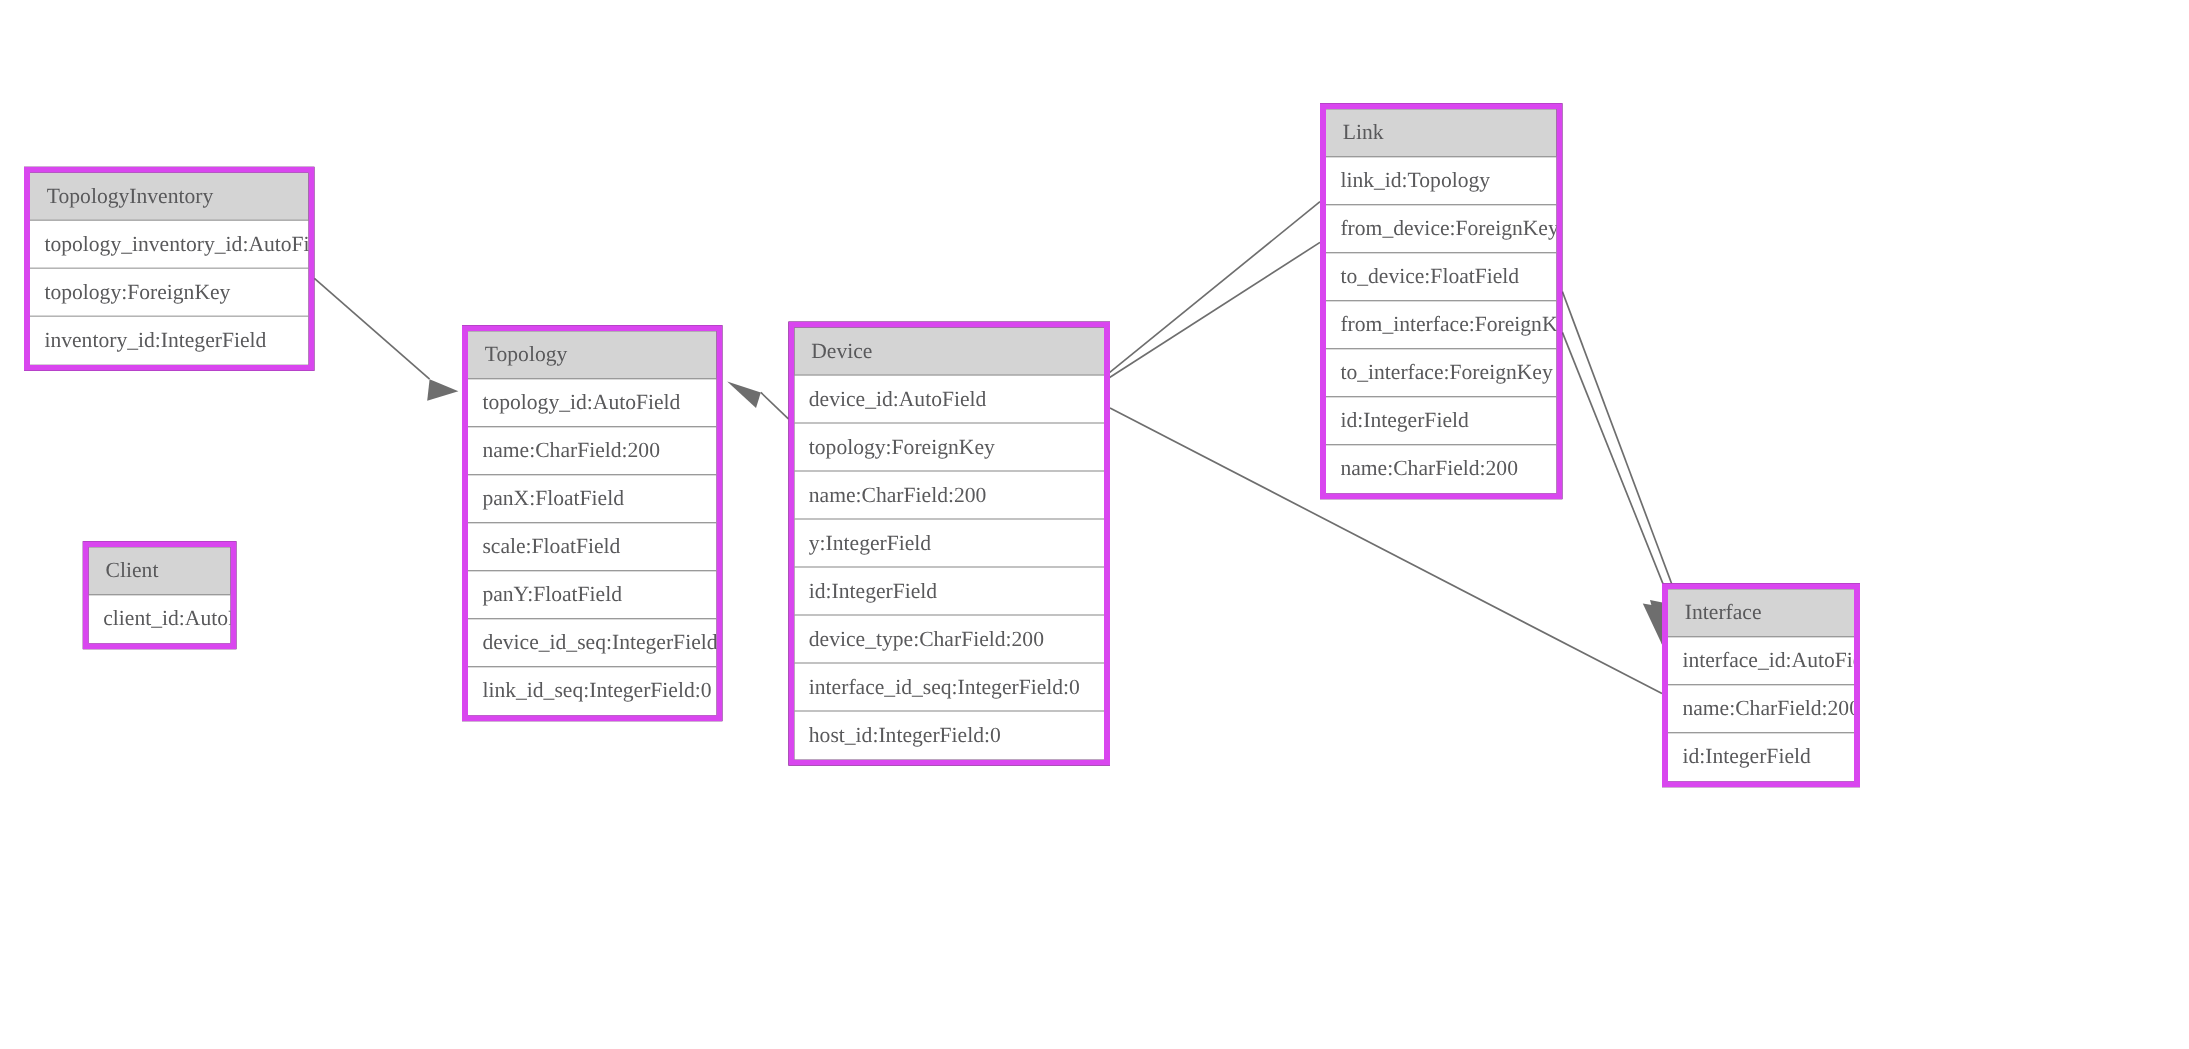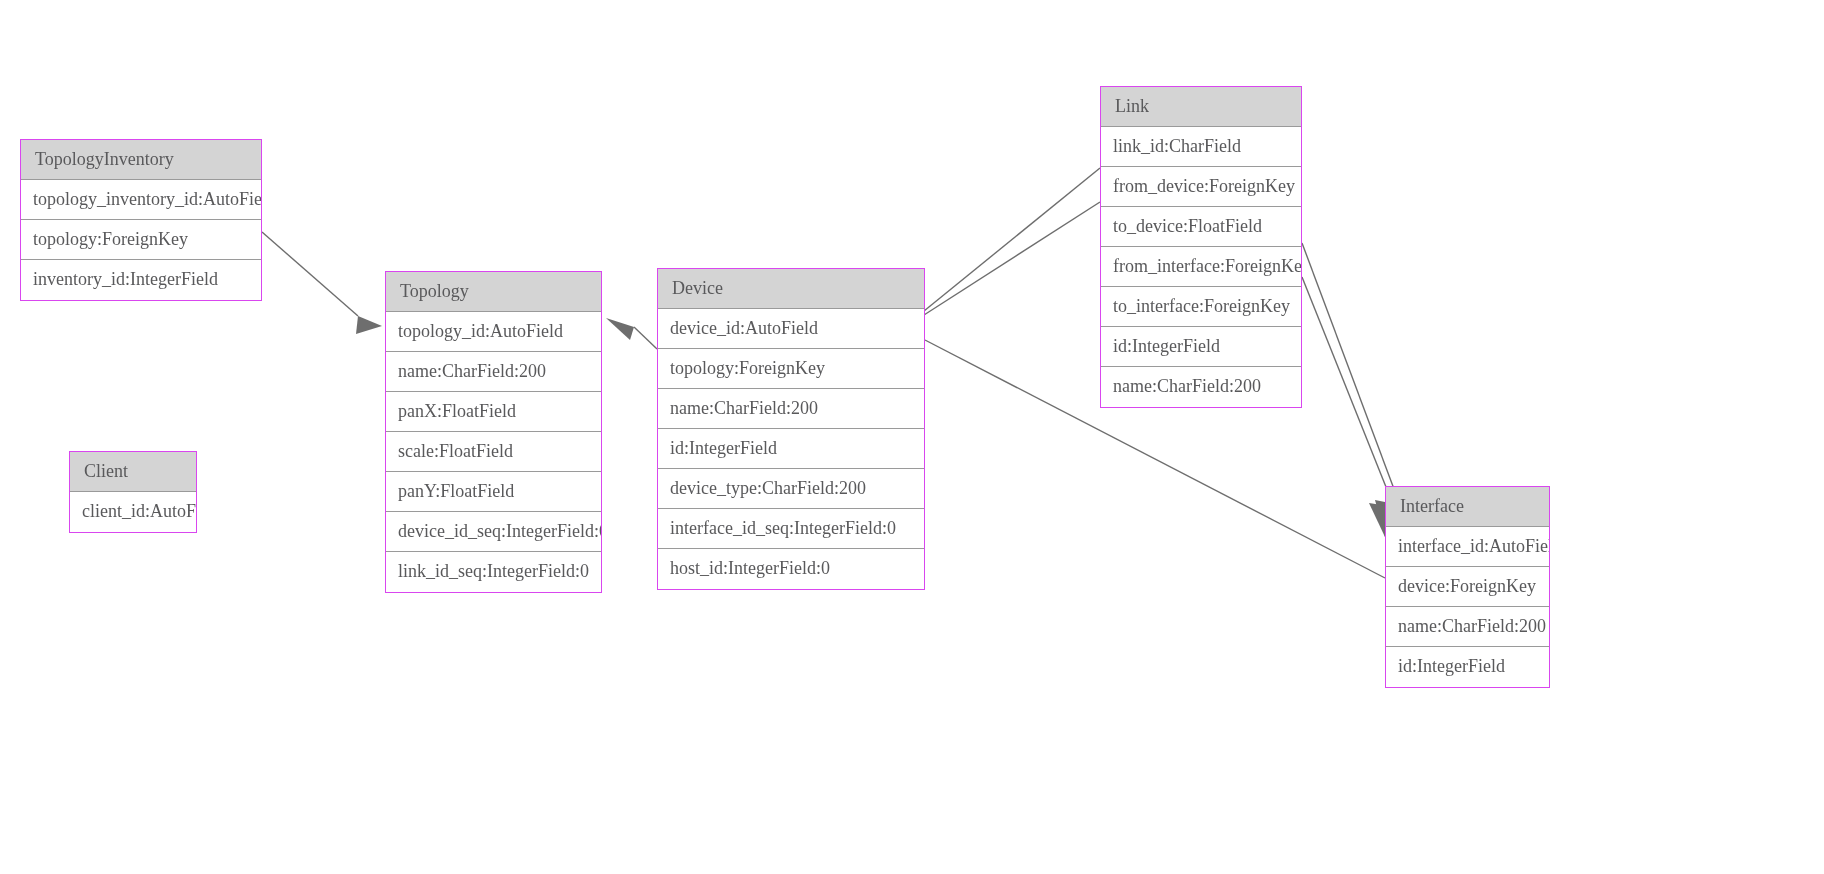--- a/index.html
+++ b/index.html
@@ -20,21 +20,21 @@
     position: absolute;
     left: 0;
     top: 0;
     width: 1824px;
     height: 874px;
     pointer-events: none;
   }
   .entity {
     position: absolute;
     box-sizing: border-box;
-    border: 1px solid #d946ef;
+    border: 5px solid #d946ef;
     background: #000000;
     z-index: 2;
   }
   .entity-title {
     box-sizing: border-box;
     background: #d4d4d4;
     border-bottom: 1px solid #9a9a9a;
     color: #59595b;
     font-size: 18px;
     line-height: 39px;
@@ -111,35 +111,35 @@
     </div>
     <div class="entity" style="left: 69px; top: 451px; width: 128px;">
       <div class="entity-title">Client</div>
       <div class="entity-field last">client_id:AutoField</div>
     </div>
     <div class="entity" style="left: 657px; top: 268px; width: 268px;">
       <div class="entity-title">Device</div>
       <div class="entity-field">device_id:AutoField</div>
       <div class="entity-field">topology:ForeignKey</div>
       <div class="entity-field">name:CharField:200</div>
+      <div class="entity-field">y:IntegerField</div>
       <div class="entity-field">id:IntegerField</div>
       <div class="entity-field">device_type:CharField:200</div>
       <div class="entity-field">interface_id_seq:IntegerField:0</div>
       <div class="entity-field last">host_id:IntegerField:0</div>
     </div>
     <div class="entity" style="left: 1100px; top: 86px; width: 202px;">
       <div class="entity-title">Link</div>
-      <div class="entity-field">link_id:CharField</div>
+      <div class="entity-field">link_id:Topology</div>
       <div class="entity-field">from_device:ForeignKey</div>
       <div class="entity-field">to_device:FloatField</div>
       <div class="entity-field">from_interface:ForeignKey</div>
       <div class="entity-field">to_interface:ForeignKey</div>
       <div class="entity-field">id:IntegerField</div>
       <div class="entity-field last">name:CharField:200</div>
     </div>
     <div class="entity" style="left: 1385px; top: 486px; width: 165px;">
       <div class="entity-title">Interface</div>
       <div class="entity-field">interface_id:AutoField</div>
-      <div class="entity-field">device:ForeignKey</div>
       <div class="entity-field">name:CharField:200</div>
       <div class="entity-field last">id:IntegerField</div>
     </div>
   </div>
 
 </body></html>

